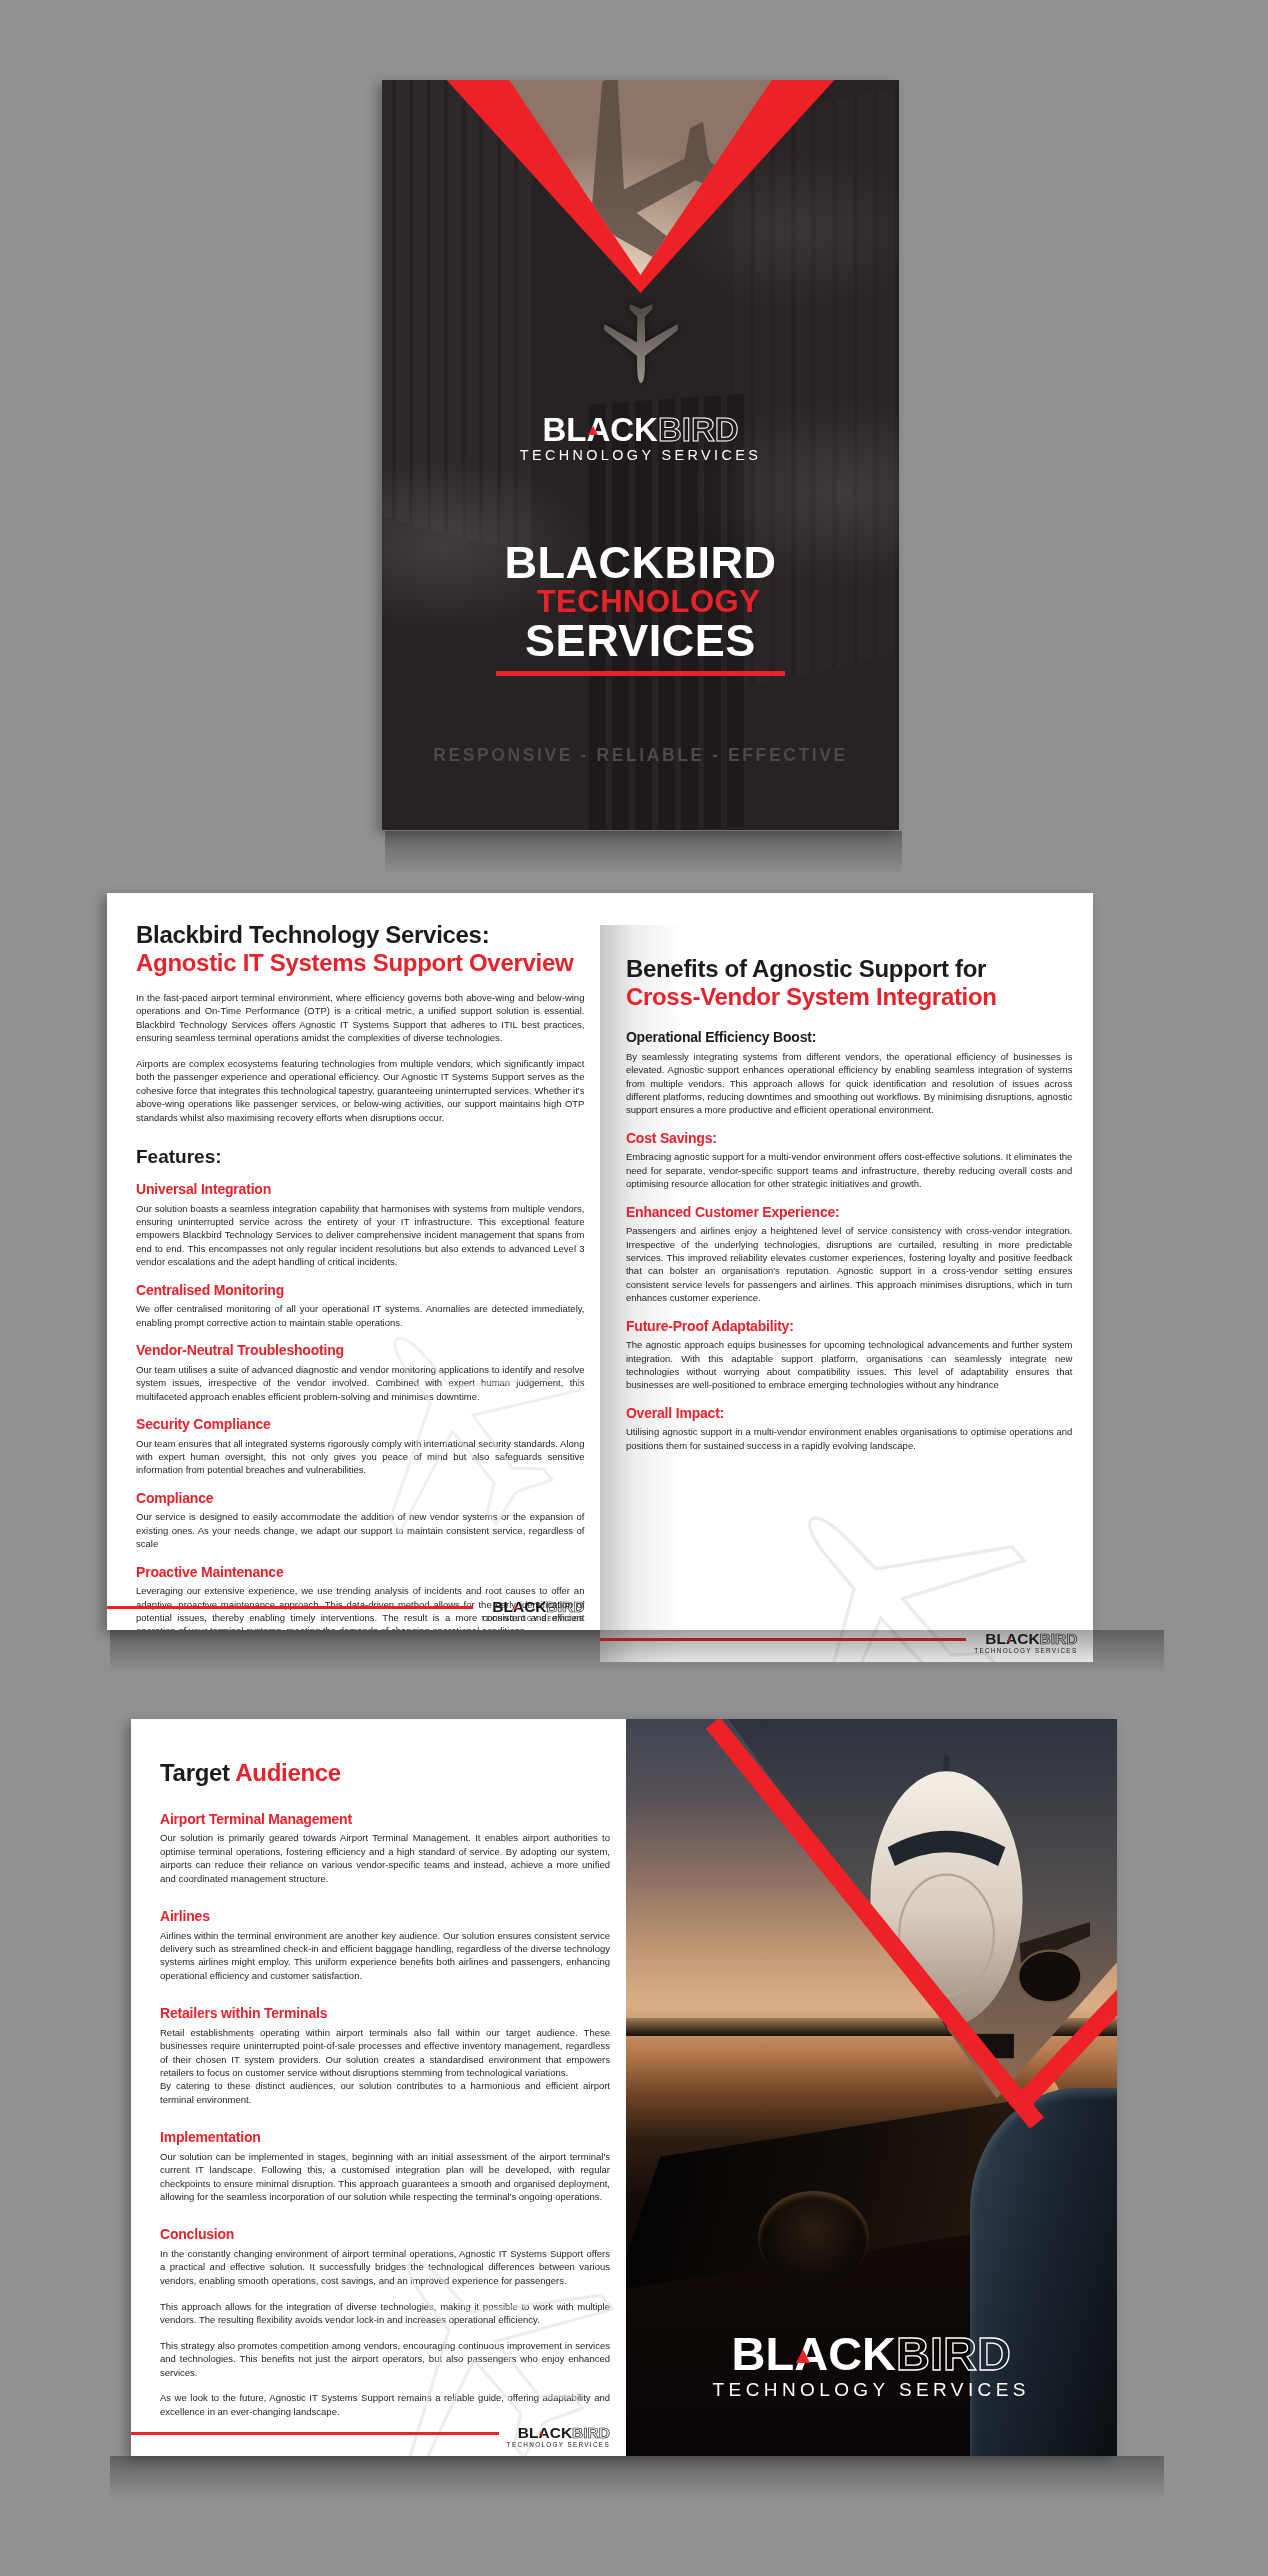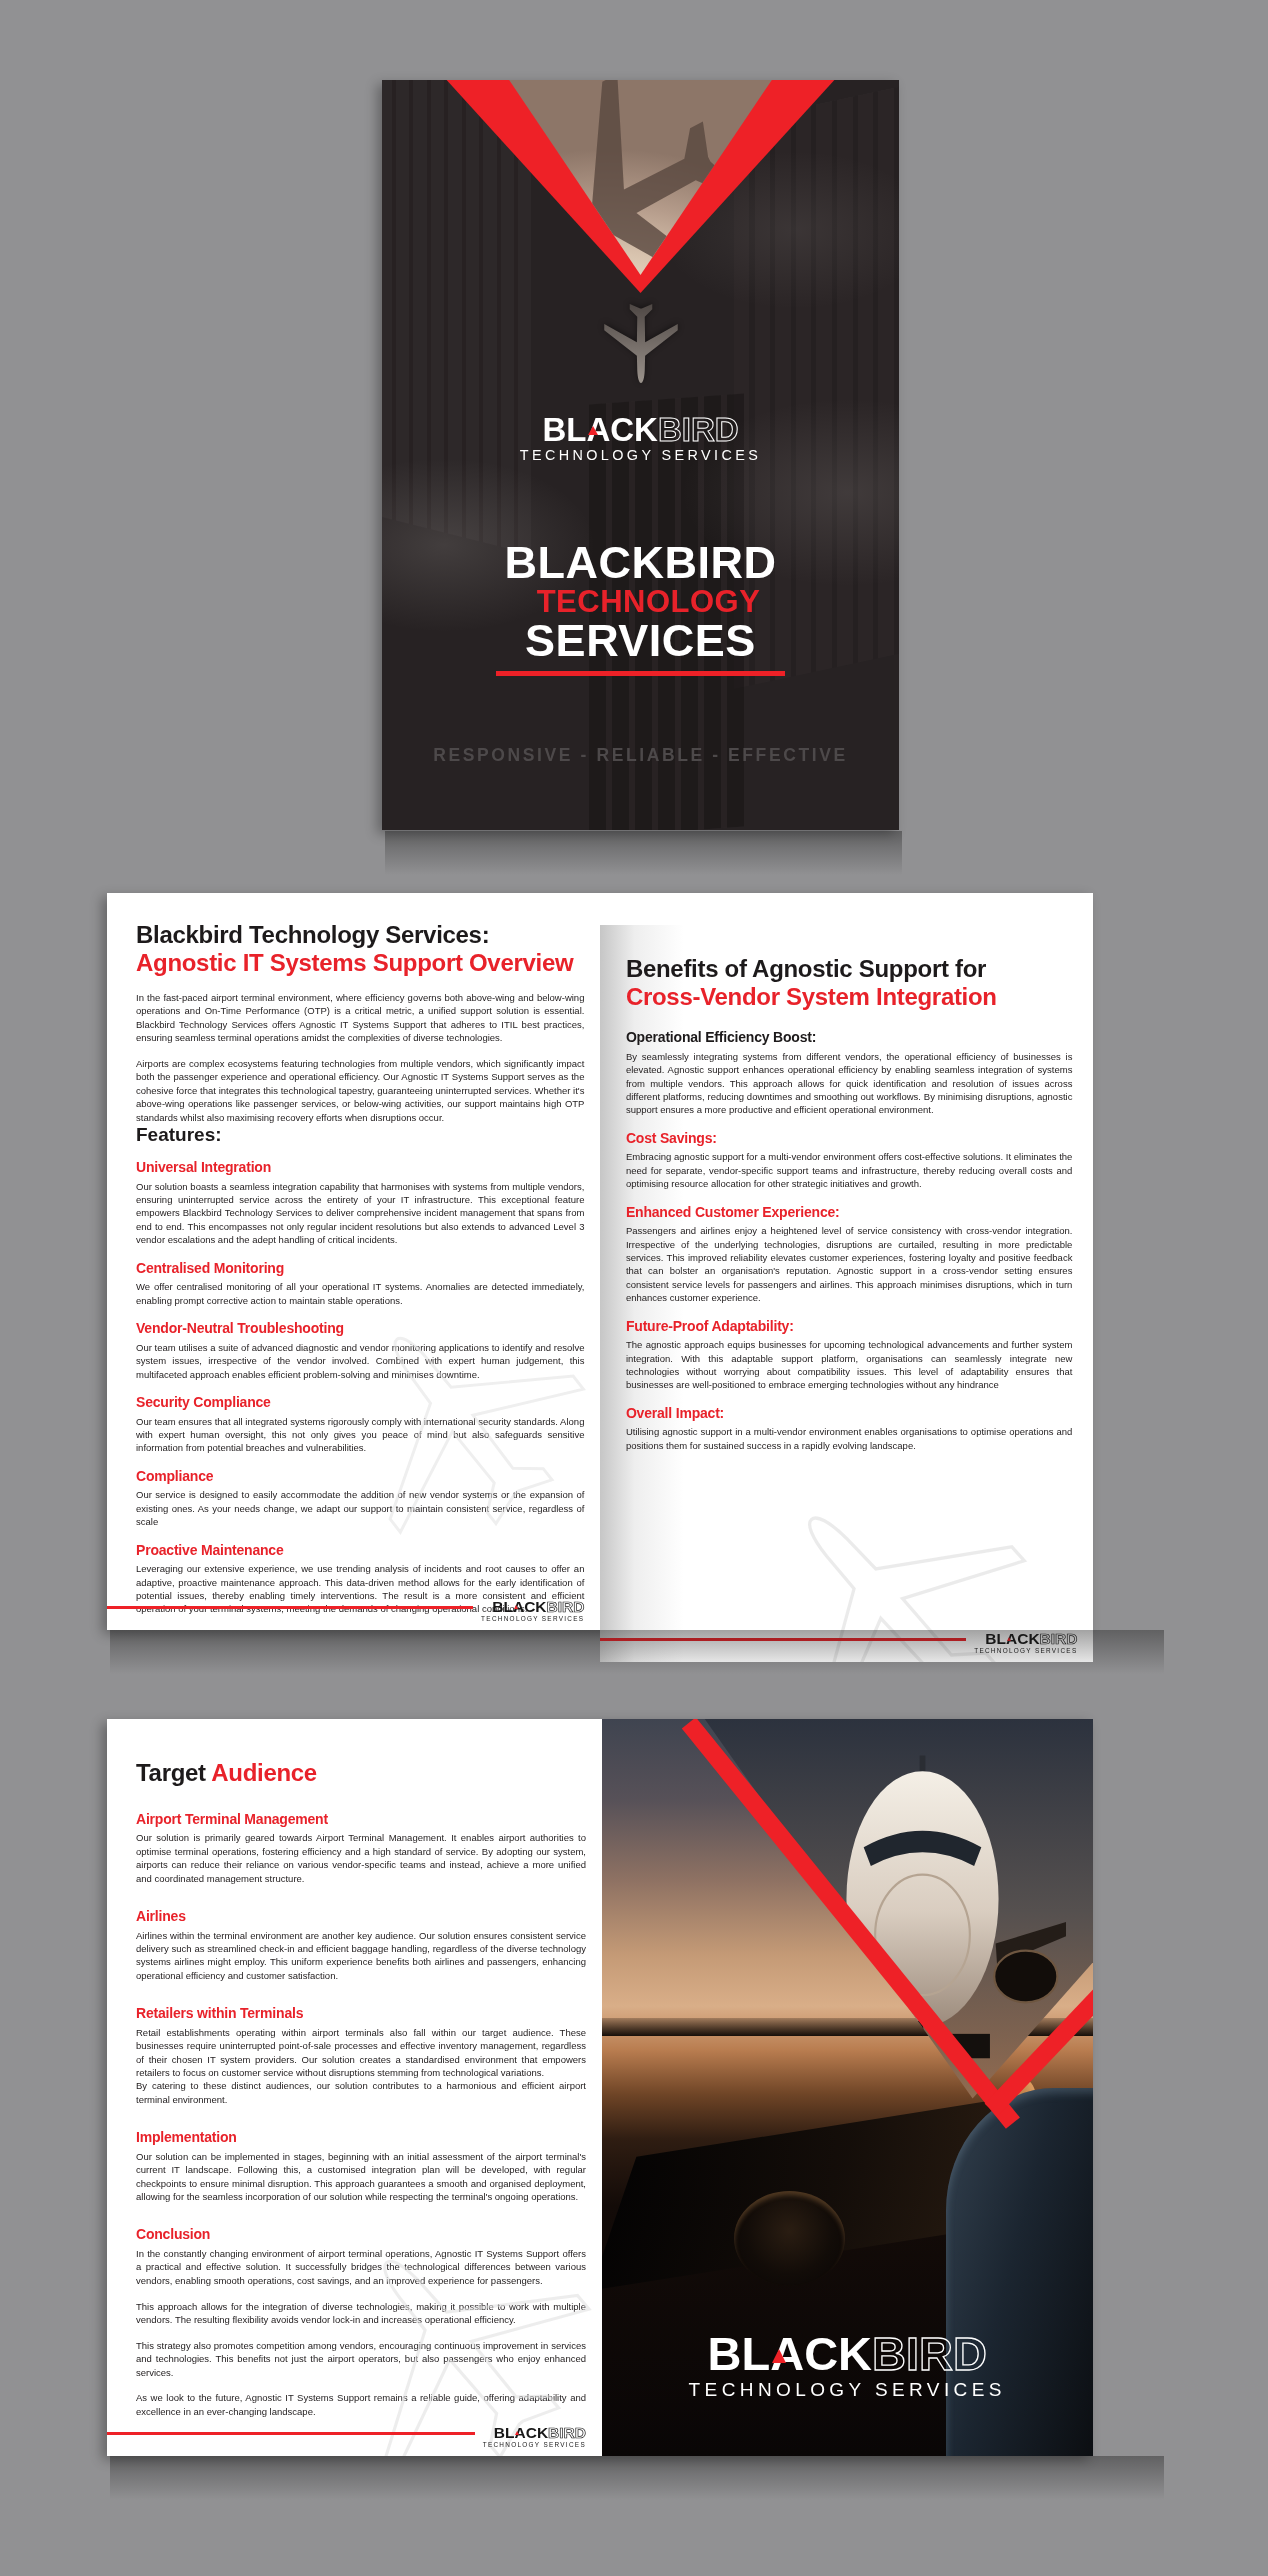--- a/index.html
+++ b/index.html
@@ -53,31 +53,31 @@
   .cv-title{position:absolute; left:0; right:0; top:463px; text-align:center; font-weight:700; letter-spacing:0.5px;}
   .cv-title .t1{font-size:45px; line-height:39px; color:#fff;}
   .cv-title .t2{font-size:31px; line-height:39px; color:var(--red);margin-left:16px;}
   .cv-title .t3{font-size:45px; line-height:39px; color:#fff;}
   .t-underline{width:289px; height:4.6px; background:var(--red2); margin:11.3px auto 0;}
   .cv-tagline{position:absolute; left:0; right:0; top:665px; text-align:center; font-size:17.5px;
     letter-spacing:2.6px; color:#4d494a; font-weight:700;}
 
   
   .spread{left:107px; width:986px; height:737px; display:flex; background:#fff;}
-  #spread2{top:893px;} #spread3{top:1719px;}
+  #spread2{top:893px;} #spread3{top:1719px;margin-left:24px;}
   .half{position:relative; width:527px; height:737px; box-sizing:border-box; overflow:hidden;}
   .half.white-l{padding:28px 15.5px 0 29px; background:#fff;}
   .half.white-r{padding:30px 20.6px 0 26px;
     background:linear-gradient(90deg,#c6c6c6 0%,#eeeeee 7%,#ffffff 17%);margin-top:32px;}
   .page-title{margin:0; font-size:24px; line-height:1.18; letter-spacing:-0.3px; font-weight:700; color:#1d1a1b;}
   .red-t{color:var(--red);}
   .body{margin:0; font-size:9.5px; line-height:13.4px; text-align:justify; color:var(--ink);}
   .body + .body{margin-top:12.4px;}
   .intro{margin-top:13.4px;}
-  .features-h{margin:0 0 0; font-size:19px; font-weight:700; color:#1d1a1b;}
+  .features-h{margin:22px 0 0; font-size:19px; font-weight:700; color:#1d1a1b;}
   .sec-h{margin:13px 0 4.6px; font-size:14px; font-weight:700; color:var(--red); letter-spacing:-0.2px;}
   .sec-h.dark{color:#1d1a1b;}
   .aud .sec-h{margin-top:23px;}
   .aud .page-title{margin-bottom:3.1px;}
   .p-gap{margin-top:11.3px;}
   .sheet-footer{position:absolute; left:0; right:15.5px; bottom:7.2px; display:flex; align-items:center;}
   .f-line{flex:1; height:2.6px; background:var(--red2); margin-right:8.2px; margin-bottom:7.2px;}
   .f-logo{position:relative; text-align:right; line-height:1; white-space:nowrap;}
   .f-logo .bb-row{font-size:15.5px;}
   .f-logo .bb-black{color:#171717;}

